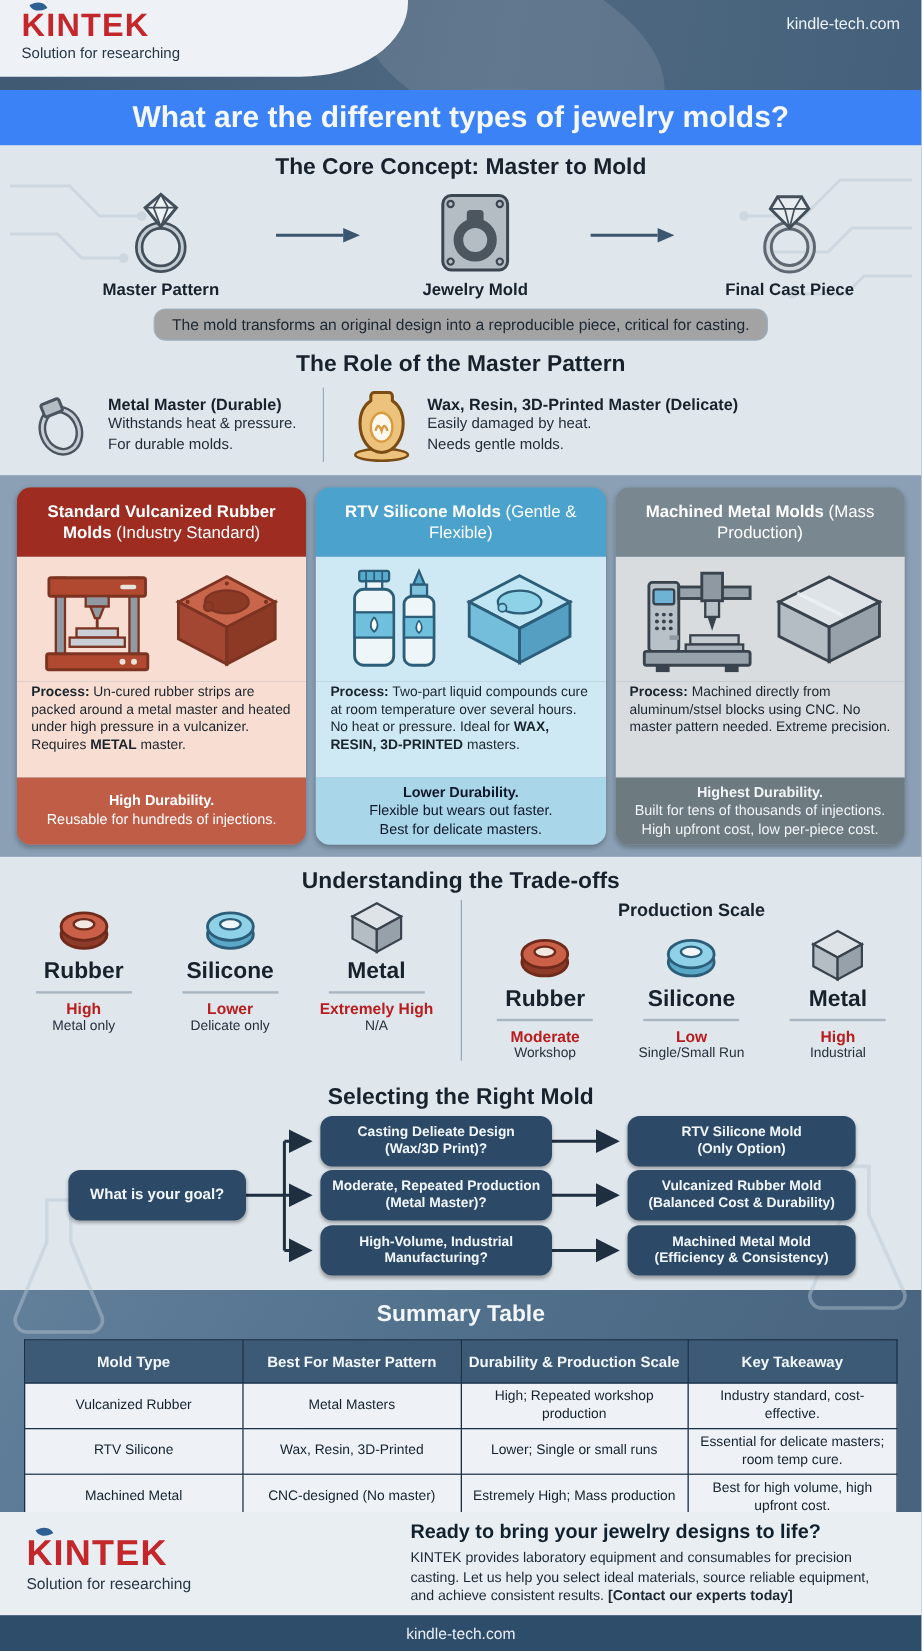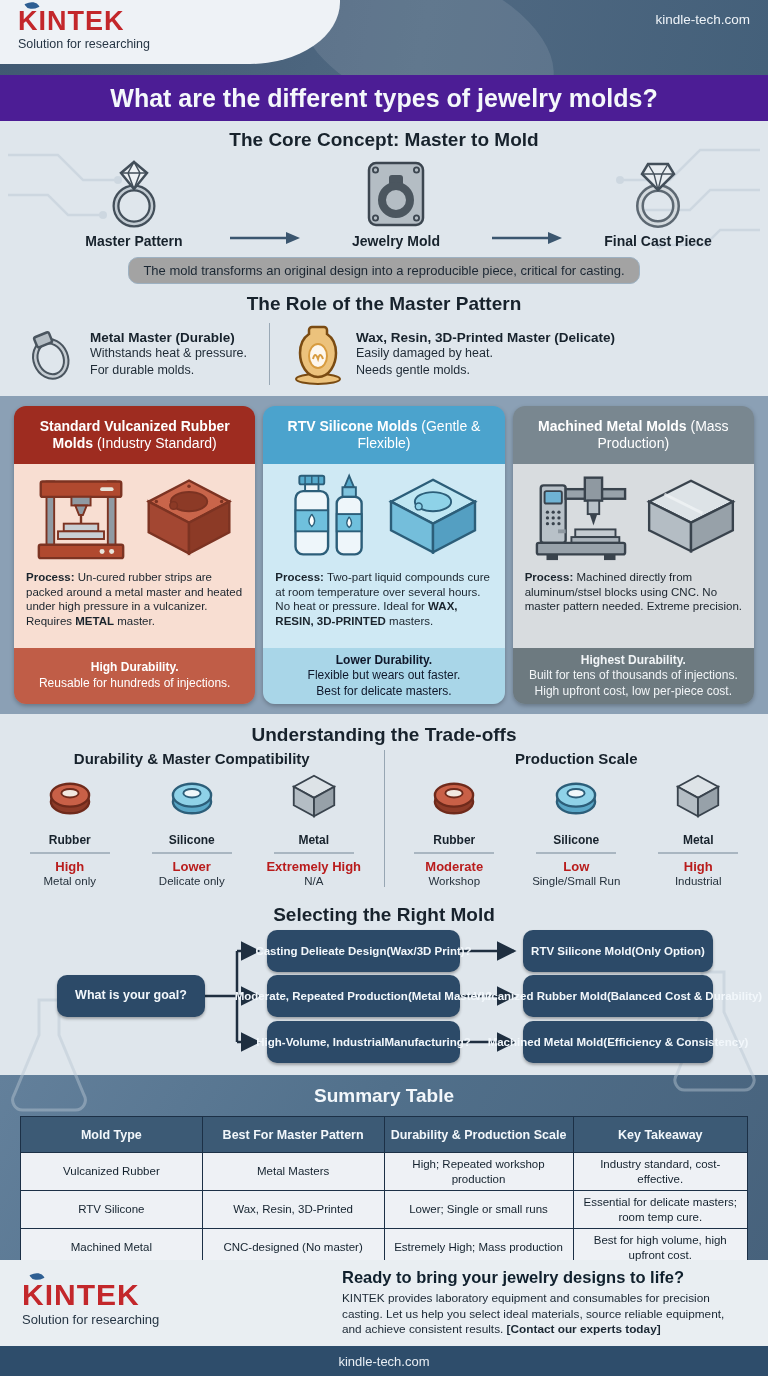--- a/index.html
+++ b/index.html
@@ -12,27 +12,27 @@
   
   .header { position:relative; height:75px; background:linear-gradient(100deg,#405972 0%,#506982 55%,#44607a 100%); overflow:hidden; }
   .header-swoosh { position:absolute; left:300px; top:-30px; width:260px; height:140px; background:rgba(255,255,255,.10); border-radius:50% 60% 40% 50%; transform:rotate(18deg); }
   .logo-chip { position:absolute; left:0; top:0; width:340px; height:64px; background:#eef2f6; border-bottom-right-radius:90px 62px; padding:8px 0 0 18px; }
   .logo-name { position:relative; display:inline-block; color:#c3272b; font-size:27px; font-weight:bold; letter-spacing:1px; line-height:1; }
   .logo-leaf { position:absolute; left:8px; top:-7px; width:12px; height:9px; background:#2e5f93; border-radius:0 90% 0 90%; transform:rotate(-28deg); }
   .logo-tag { font-size:12.5px; color:#273645; margin-top:2px; }
   .site-top { position:absolute; right:18px; top:12px; color:#eef3f8; font-size:13.5px; }
 
   
-  .banner { height:46px; background:#4c1d95; display:flex; align-items:center; justify-content:center; }
+  .banner { height:46px; background:#3b82f6; display:flex; align-items:center; justify-content:center; }
   .banner h1 { color:#f4f8fb; font-size:25px; font-weight:bold; }
 
   
   .sec-core { position:relative; height:164px; padding-top:8px; text-align:center; }
   .h2 { font-size:19px; font-weight:bold; color:#17222c; }
-  .core-row { display:flex; justify-content:center; align-items:flex-end; gap:21px; margin-top:6px;padding-left:24px; }
+  .core-row { display:flex; justify-content:center; align-items:flex-start; gap:21px; margin-top:6px;padding-left:24px; }
   .core-step { width:150px; }
   .core-step .ic { height:74px; display:flex; align-items:center; justify-content:center; }
   .core-label { font-size:14px; font-weight:bold; color:#17222c; margin-top:2px; }
   .core-arrow { margin-top:32px; }
   .core-note { display:inline-block; margin-top:8px; border:1.5px solid #9db1c2; border-radius:10px; background:#a3a3a3; padding:5px 14px; font-size:13px; color:#1b2733; }
 
   
   .sec-role { position:relative; height:111px; text-align:center; padding-top:8px; }
   .role-cols { display:flex; justify-content:flex-start; margin-top:8px; }
   .role-col { display:flex; align-items:center; gap:12px; padding:0 22px; text-align:left; }
@@ -60,29 +60,29 @@
 
   
   .sec-trade { height:186px; text-align:center; padding-top:10px; }
   .trade-groups { display:flex; margin-top:4px; }
   .trade-group { flex:1; }
   .trade-group + .trade-group { border-left:1.5px solid #97a6b3; }
   .trade-title { font-size:15px; font-weight:bold; color:#17222c; margin-bottom:6px; }
   .trade-items { display:flex; justify-content:center; gap:10px; }
   .trade-item { width:112px; }
   .trade-item .ic { height:46px; display:flex; align-items:flex-end; justify-content:center; }
-  .trade-name { font-size:12px; font-weight:bold; color:#17222c; margin-top:14px; }
+  .trade-name { font-size:19px; font-weight:bold; color:#17222c; margin-top:3px; }
   .trade-hr { width:80px; height:1.5px; background:#a9b6c1; margin:5px auto; }
   .trade-value { font-size:13px; font-weight:bold; color:#b91c1c; }
   .trade-sub { font-size:11.5px; color:#25313c; margin-top:1px; }
 
   
   .sec-flow { height:175px; text-align:center; padding-top:4px; }
   .flow-chart { position:relative; height:142px; margin-top:4px; }
-  .fbox { position:absolute; background:#2c4a68; border-radius:10px; color:#f2f7fb; display:flex; flex-direction:row; align-items:center; justify-content:center; height:42px; padding:2px 4px; box-shadow:0 2px 3px rgba(0,0,0,.3); }
+  .fbox { position:absolute; background:#2c4a68; border-radius:10px; color:#f2f7fb; display:flex; flex-direction:column; align-items:center; justify-content:center; height:42px; padding:2px 4px; box-shadow:0 2px 3px rgba(0,0,0,.3); }
   .fbox .fl { font-size:11.5px; font-weight:bold; line-height:1.25; white-space:nowrap; }
   .fbox-goal { left:57px; top:45px; width:148px; }
   .fbox-goal .fl { font-size:12.5px; }
   .fq { left:267px; width:193px; }
   .fa { left:523px; width:190px; }
   .frow0 { top:0; } .frow1 { top:45px; } .frow2 { top:91px; }
   .flow-lines { position:absolute; left:0; top:0; }
 
   
   .sec-summary { height:185px; background:linear-gradient(120deg,#63809b 0%,#51708b 45%,#47627c 100%); padding-top:10px; text-align:center; }
@@ -361,21 +361,20 @@
         <div>Built for tens of thousands of injections.</div>
         <div>High upfront cost, low per-piece cost.</div>
       </div>
     </div>
   </div>
 
   <div class="sec-trade">
     <div class="h2">Understanding the Trade-offs</div>
     <div class="trade-groups">
       <div class="trade-group">
-        <div class="trade-title">Durability &amp; Master Compatibility</div>
         <div class="trade-items">
           <div class="trade-item">
             <div class="ic">
               <svg width="54" height="42" viewBox="0 0 56 44">
                   <ellipse cx="28" cy="26" rx="20" ry="12" fill="#8d3b28" stroke="#6f2a1b" stroke-width="2.5"></ellipse>
                   <ellipse cx="28" cy="19" rx="20" ry="12" fill="#c96047" stroke="#6f2a1b" stroke-width="2.5"></ellipse>
                   <ellipse cx="28" cy="17" rx="9" ry="4.5" fill="#f2e8e0" stroke="#6f2a1b" stroke-width="2"></ellipse>
                 </svg>
             </div>
             <div class="trade-name">Rubber</div>

